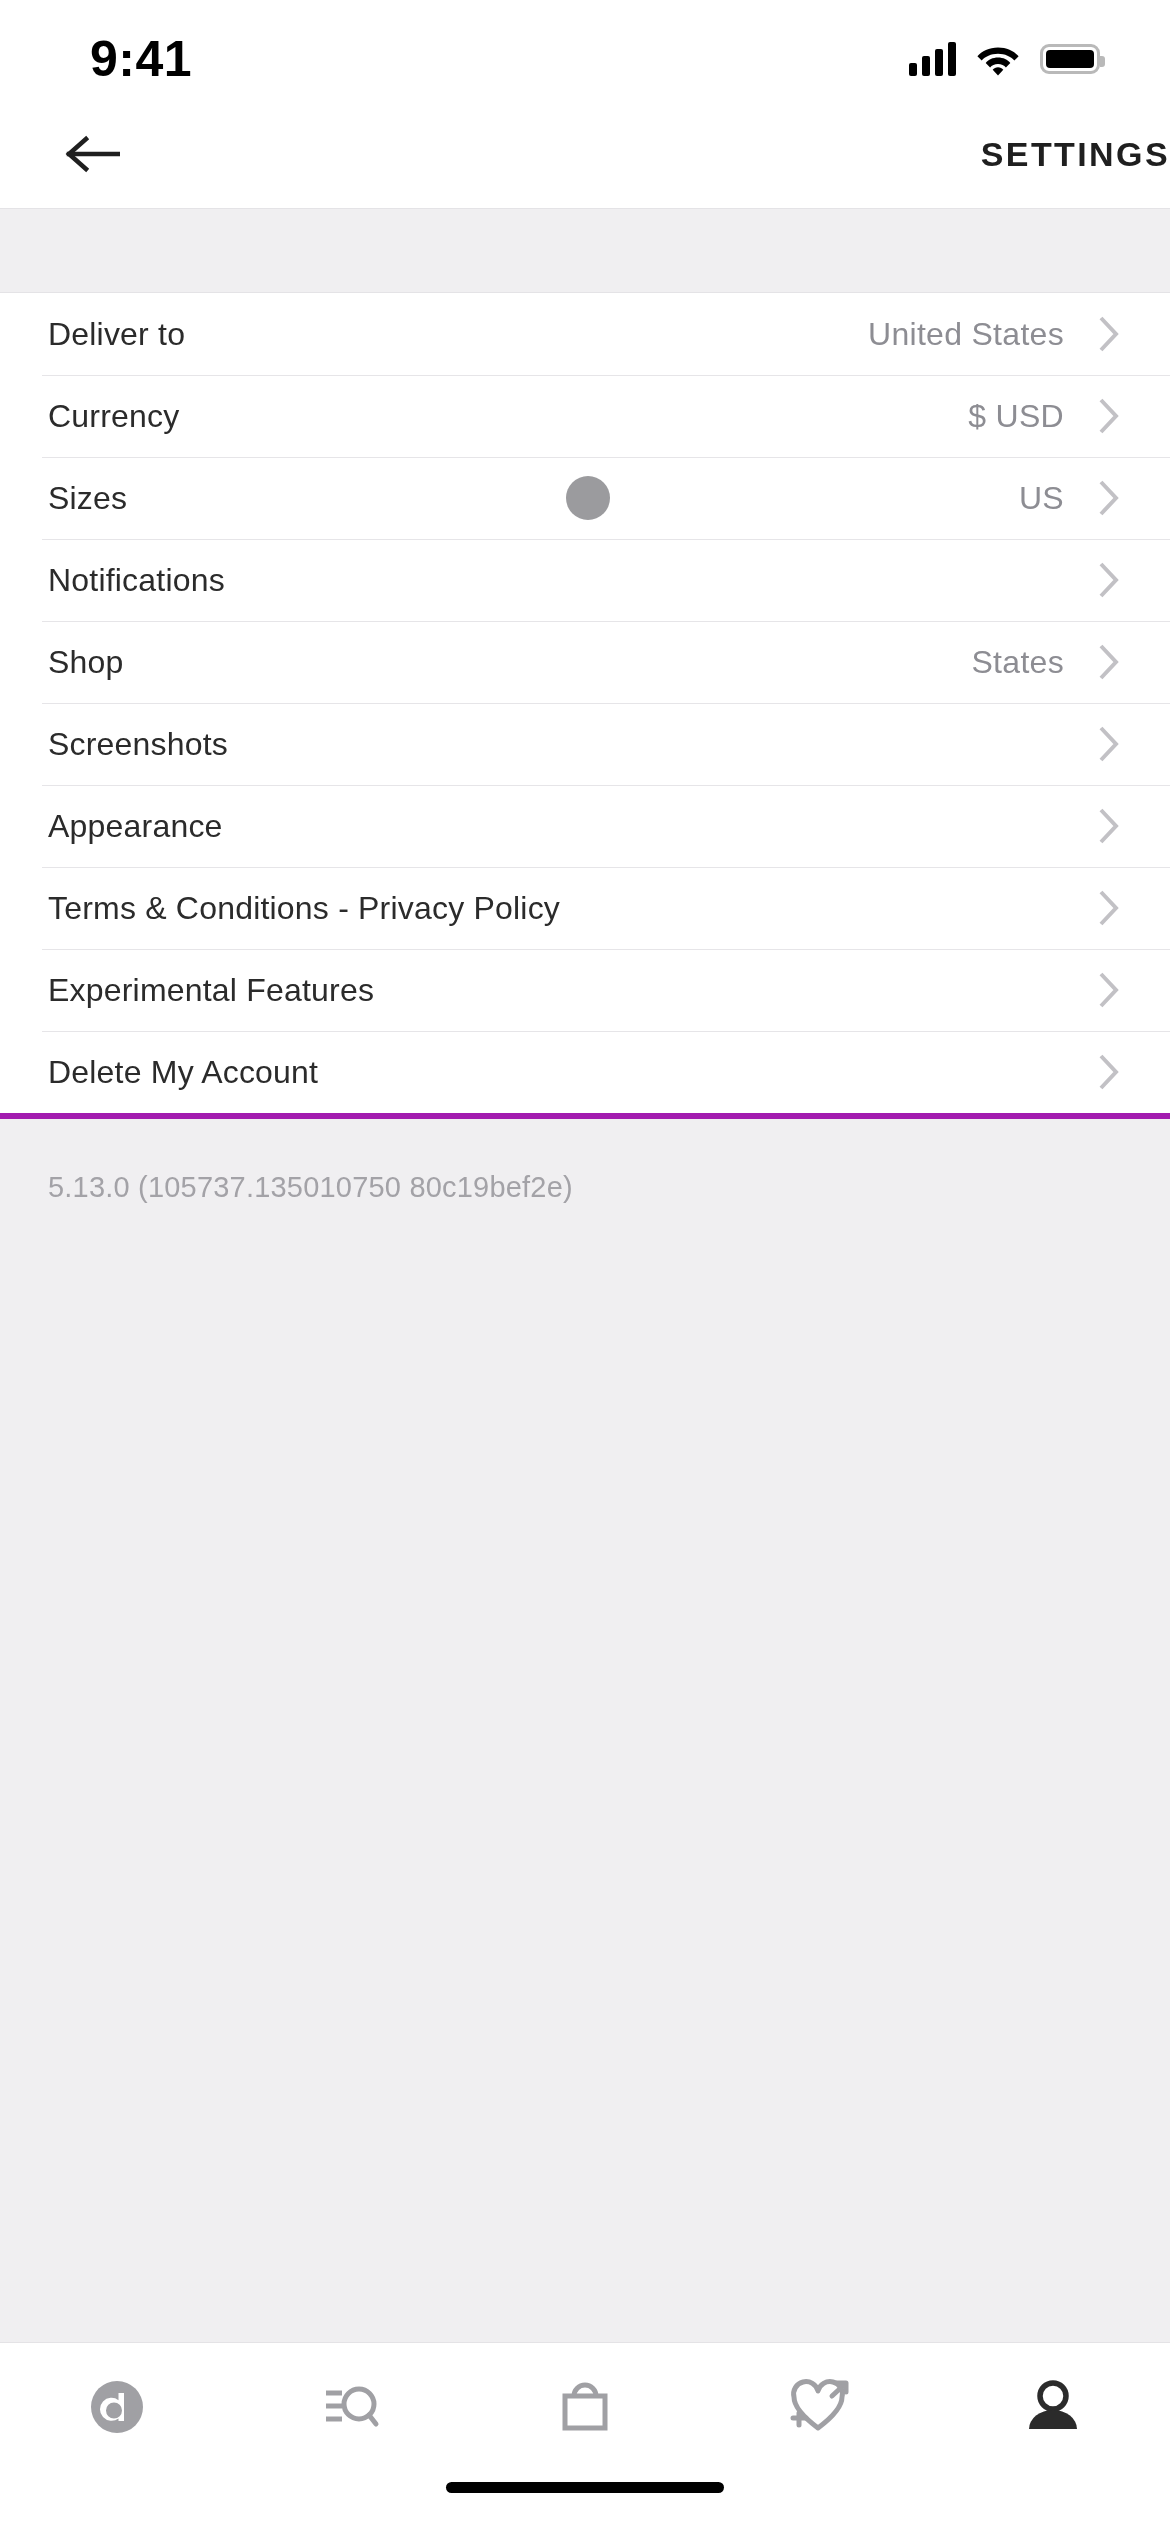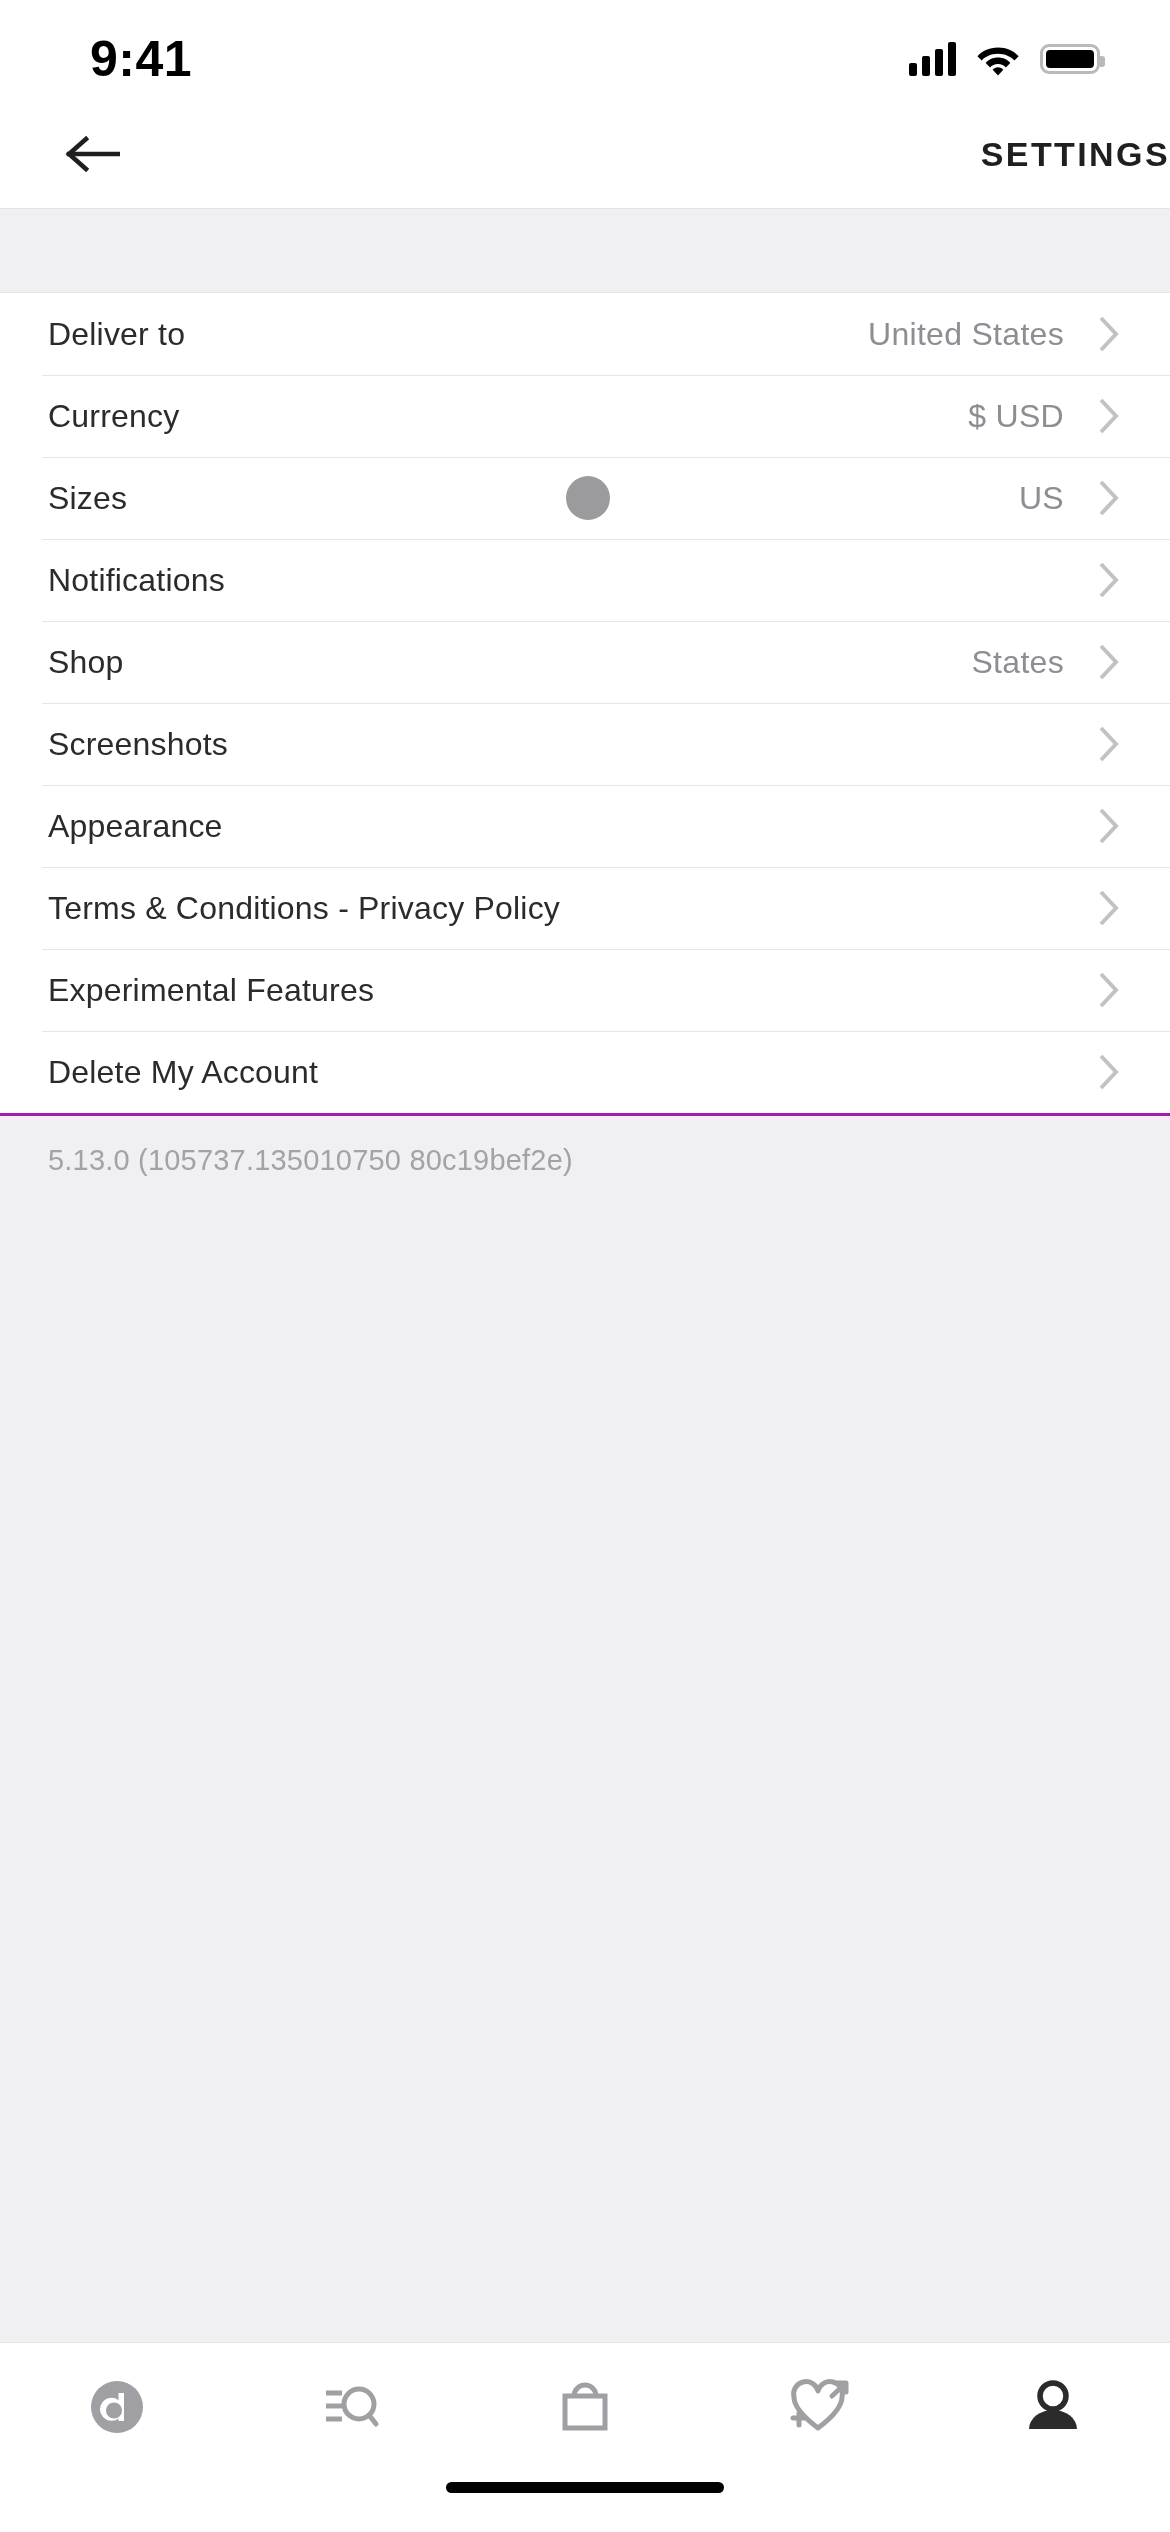--- a/index.html
+++ b/index.html
@@ -66,21 +66,21 @@
   }
   .row-label { font-size:32px; color:#2b2b2b; font-weight:400; letter-spacing:0.2px; }
   .row-right { margin-left:auto; display:flex; align-items:center; gap:34px; }
   .row-value { font-size:32px; color:#8d8d93; letter-spacing:0.3px; }
   .chevron { width:22px; height:38px; display:block; flex:0 0 22px; }
   .size-dot {
     position:absolute; left:566px; top:50%; transform:translateY(-50%);
     width:44px; height:44px; border-radius:50%; background:#9b9b9e;
   }
 
-  .version-area { background:#f0eff1; flex:1 1 auto; border-top:3px solid #a21caf; padding:28px 48px 0 48px; }
+  .version-area { background:#f0eff1; flex:1 1 auto; border-top:6px solid #a21caf; padding:52px 48px 0 48px; }
   .version-text { font-size:29px; color:#a3a2a7; letter-spacing:0.2px; }
 
   
   .tab-bar {
     flex:0 0 128px; height:128px;
     background:#ffffff; border-top:1px solid #e4e3e6;
     display:flex; align-items:center;
   }
   .tab { flex:1 1 0; display:flex; align-items:center; justify-content:center; cursor:pointer; height:100%; }
   .tab svg { display:block; }

